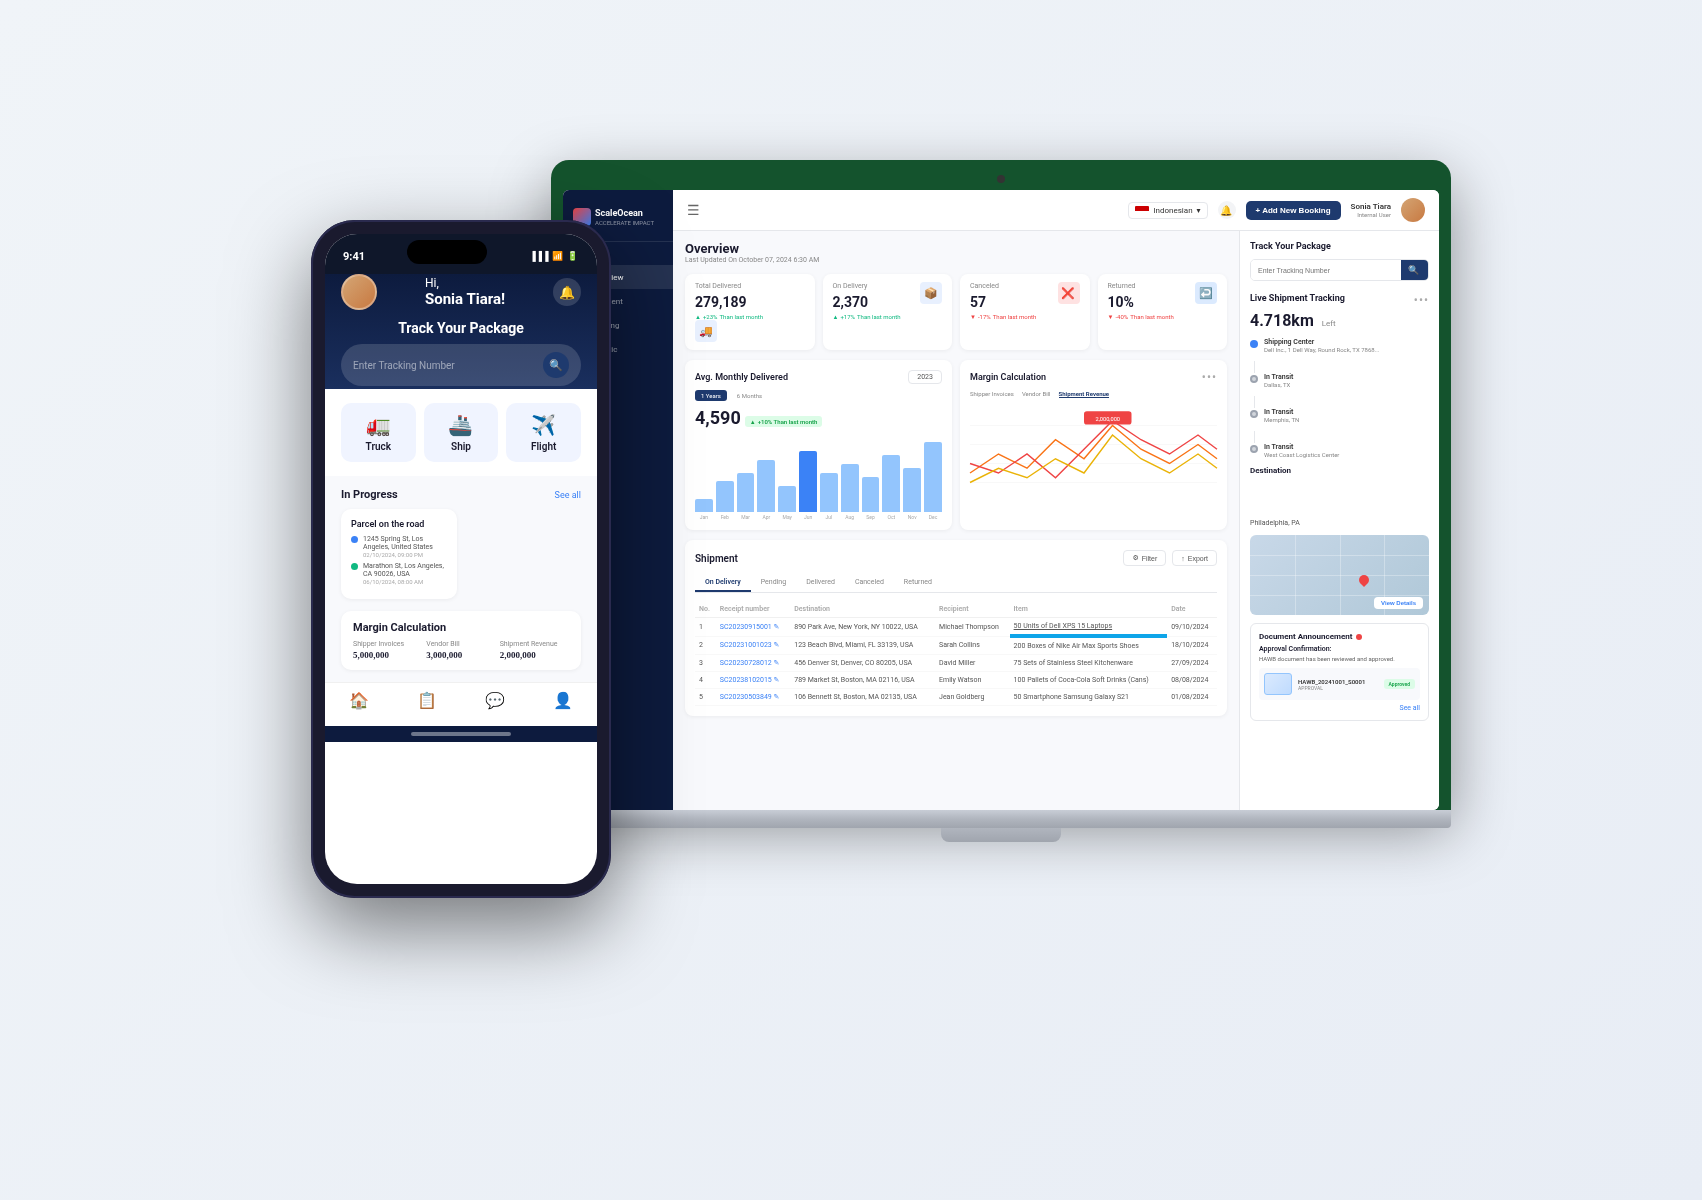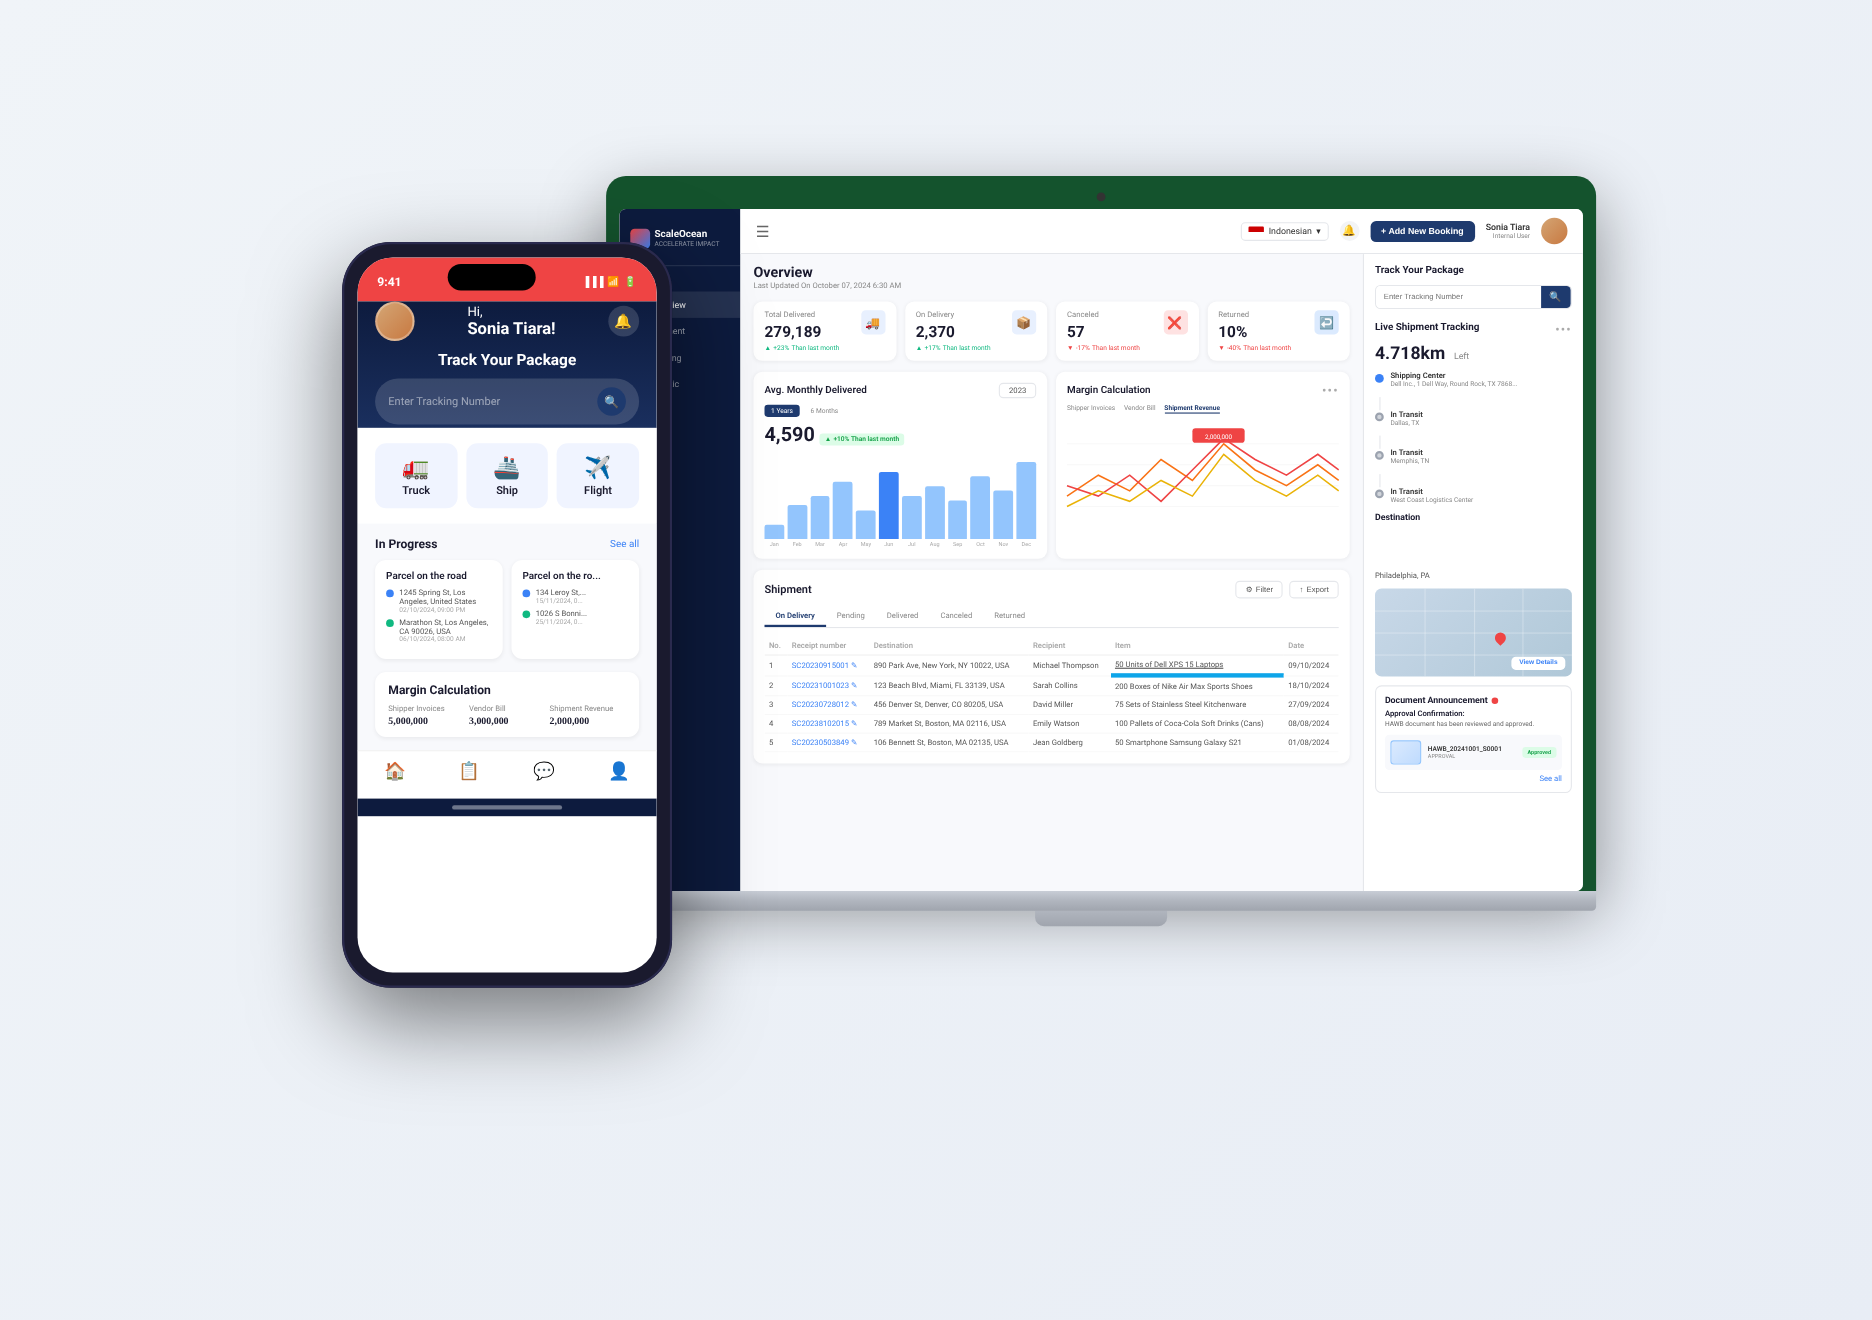--- a/index.html
+++ b/index.html
@@ -490,21 +490,21 @@
     }
     .phone-inner {
       background: #fff;
       border-radius: 32px;
       overflow: hidden;
       height: 650px;
     }
 
     
     .phone-status {
-      background: #ef4444;
+      background: #0f172a;
       display: flex;
       justify-content: space-between;
       align-items: center;
       padding: 10px 18px 6px;
       color: #fff;
     }
     .status-time { font-size: 11px; font-weight: 700; }
     .status-icons { display: flex; gap: 4px; align-items: center; font-size: 9px; }
     .phone-dynamic-island {
       background: #000;
@@ -791,21 +791,21 @@
             </div>
           </div>
 
           <div class="laptop-content">
             <div class="laptop-center">
               <div class="overview-title">Overview</div>
               <div class="overview-subtitle">Last Updated On October 07, 2024 6:30 AM</div>
 
               <div class="stats-grid">
                 <div class="stat-card">
-                  <div style="display:flex;justify-content:space-between;">
+                  <div style="display:flex;justify-content:space-between;flex-direction:column;">
                     <div>
                       <div class="stat-label">Total Delivered</div>
                       <div class="stat-value">279,189</div>
                       <div class="stat-change">
                         <span>▲</span>
                           <span>+23%</span>
                         <span>Than last month</span>
                       </div>
                     </div>
                     <div class="stat-icon">🚚</div>
@@ -1162,37 +1162,20 @@
                 </div>
               </div>
               <div class="progress-step">
                 <div class="p-dot green"></div>
                 <div>
                   <div class="progress-addr">Marathon St, Los Angeles, CA 90026, USA</div>
                   <div class="progress-date">06/10/2024, 08:00 AM</div>
                 </div>
               </div>
             </div>
-            <div class="progress-card">
-              <div class="progress-card-title">Parcel on the ro...</div>
-              <div class="progress-step">
-                <div class="p-dot blue"></div>
-                <div>
-                  <div class="progress-addr">134 Leroy St,...</div>
-                  <div class="progress-date">15/11/2024, 0...</div>
-                </div>
-              </div>
-              <div class="progress-step">
-                <div class="p-dot green"></div>
-                <div>
-                  <div class="progress-addr">1026 S Bonni...</div>
-                  <div class="progress-date">25/11/2024, 0...</div>
-                </div>
-              </div>
-            </div>
           </div>
 
 
           <div class="margin-section">
             <div class="section-title">Margin Calculation</div>
             <div class="margin-cols">
               <div>
                 <div class="margin-col-label">Shipper Invoices</div>
                 <div class="margin-col-value">5,000,000</div>
               </div>

